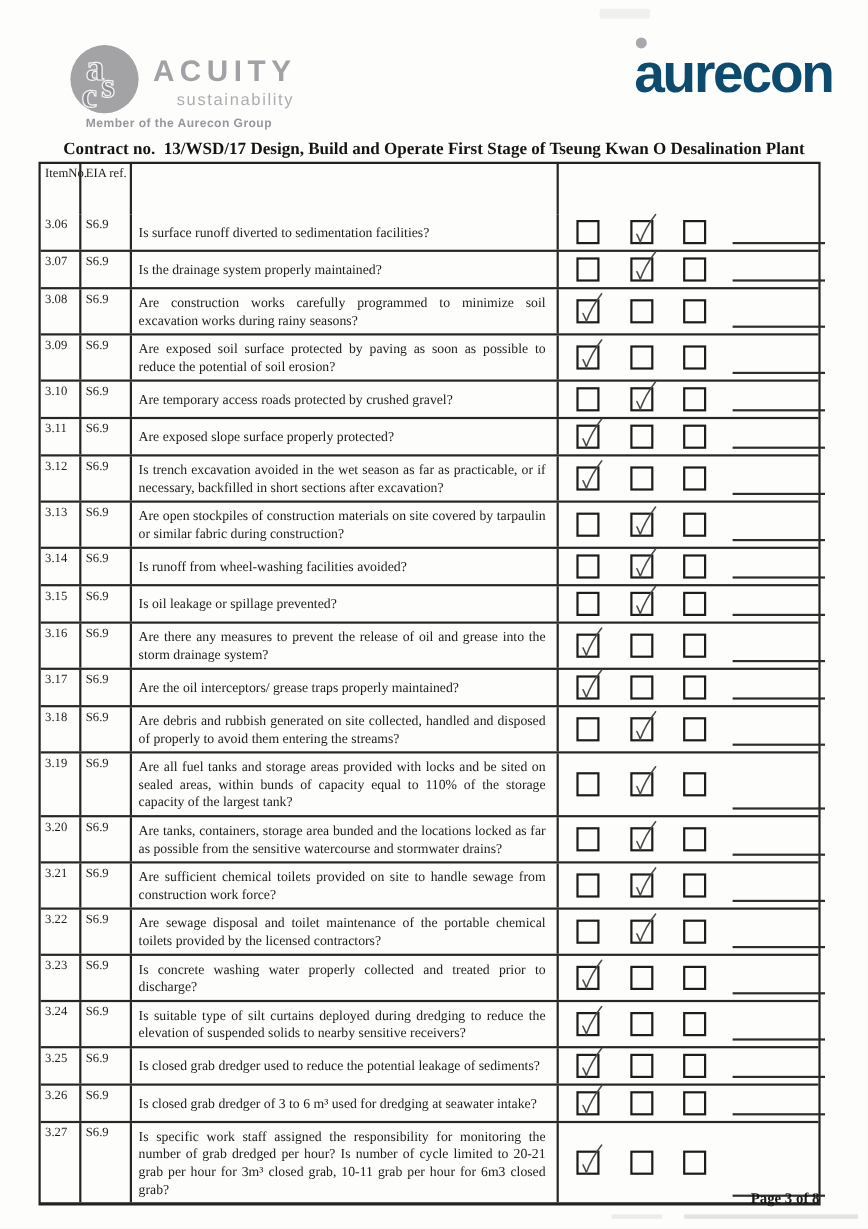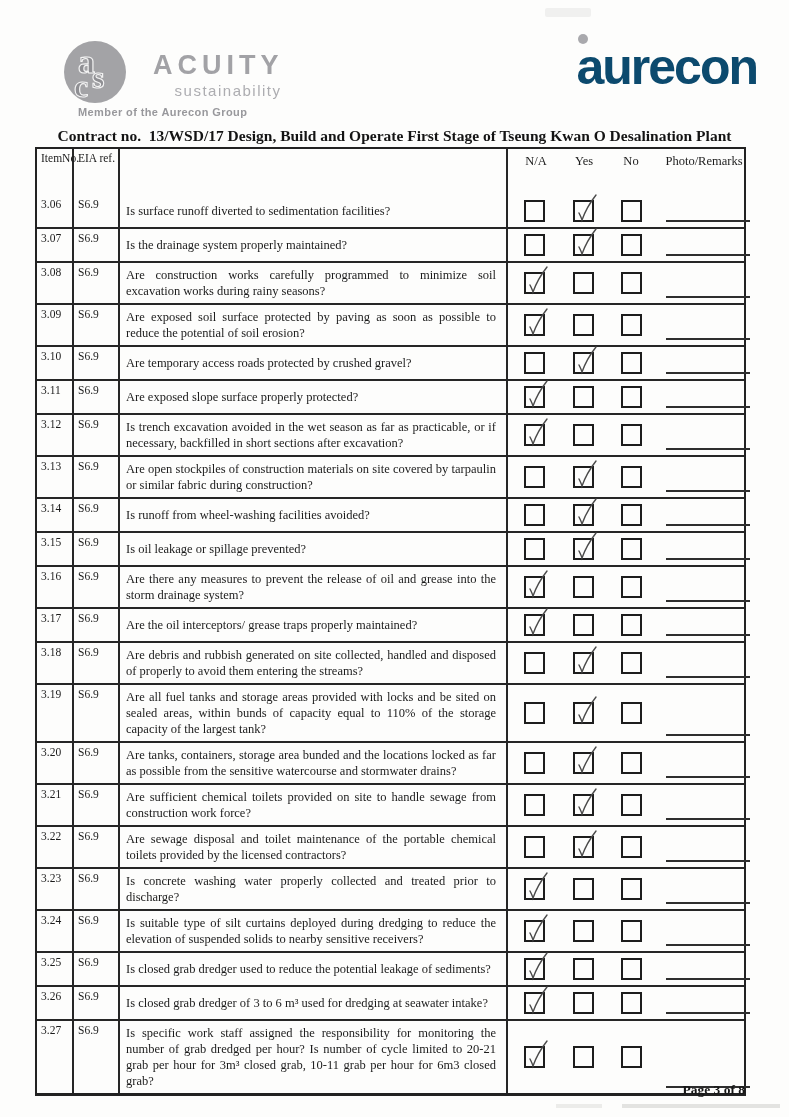--- a/index.html
+++ b/index.html
@@ -6,21 +6,21 @@
   body { background: #e9e9e9; font-family: "Liberation Serif", serif; }
   .page {
     position: relative; width: 789px; height: 1117px; margin: 0 auto;
     background: #fdfdfc; color: #1b1b1b; overflow: hidden;
   }
   
   .header { position: absolute; top: 0; left: 0; right: 0; height: 126px; }
   .acuity { position: absolute; left: 63px; top: 40px; display: flex; align-items: flex-start; }
   .acuity-mark { width: 64px; height: 64px; flex: 0 0 auto; }
   .acuity-text { margin-left: 12px; padding-top: 12px; font-family: "Liberation Sans", sans-serif; }
-  .acuity-name { font-size: 27px; font-weight: bold; letter-spacing: 5px; color: #a2a2a6; line-height: 1; margin-left: 14px; }
+  .acuity-name { font-size: 27px; font-weight: bold; letter-spacing: 5px; color: #a2a2a6; line-height: 1; }
   .acuity-sub { font-size: 15px; letter-spacing: 1.5px; color: #adadb1; text-align: right; margin-top: 3px; padding-right: 2px; }
   .acuity-tagline {
     position: absolute; left: 78px; top: 106px; font-family: "Liberation Sans", sans-serif;
     font-size: 11px; font-weight: bold; color: #98989c; letter-spacing: 0.4px; text-align: center;
   }
   .aurecon { position: absolute; right: 32px; top: 42px; }
   .aurecon-word {
     position: relative; font-family: "Liberation Sans", sans-serif; font-weight: bold;
     font-size: 50px; letter-spacing: -2px; color: #0c4a6e; line-height: 1;
   }
@@ -95,26 +95,20 @@
 
   <div class="checklist">
 
     <div class="trow thead">
       <div class="cell c-item">
         <span>Item</span>
         <span>No.</span>
       </div>
       <div class="cell c-eia">EIA ref.</div>
       <div class="cell c-q"></div>
-      <div class="cell c-checks" style="height:46px;">
-        <span class="hlabel h-na">N/A</span>
-        <span class="hlabel h-yes">Yes</span>
-        <span class="hlabel h-no">No</span>
-        <span class="hlabel h-photo">Photo/Remarks</span>
-      </div>
     </div>
 
     <div>
   <div class="trow">
     <div class="cell c-item">3.06</div>
     <div class="cell c-eia">S6.9</div>
     <div class="cell c-q">
       <div class="qtext">Is surface runoff diverted to sedimentation facilities?</div>
     </div>
     <div class="cell c-checks">

